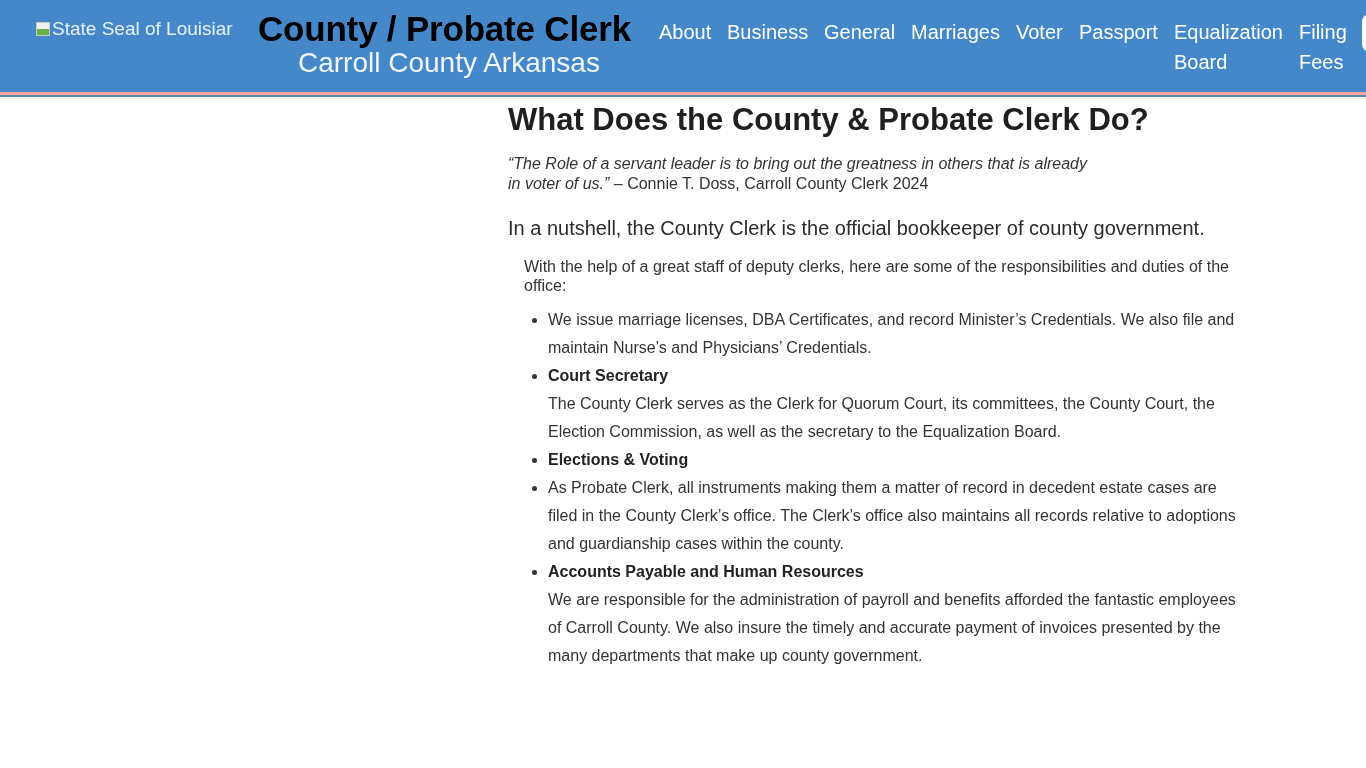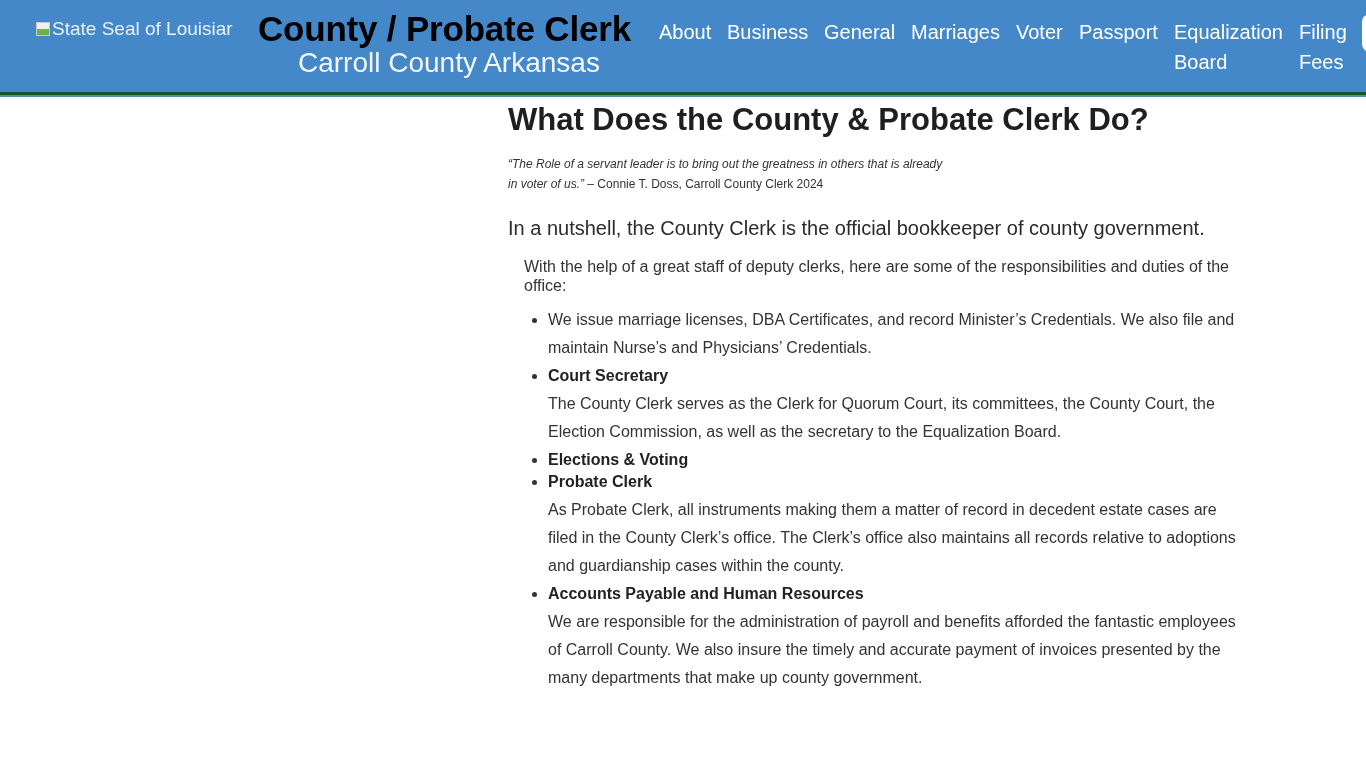--- a/index.html
+++ b/index.html
@@ -6,21 +6,21 @@
   html, body { margin: 0; padding: 0; }
   body {
     width: 1366px; height: 768px; overflow: hidden;
     background: #ffffff;
     font-family: "Liberation Sans", sans-serif;
     color: #222;
   }
   .header {
     position: absolute; left: 0; top: 0; width: 1366px; height: 95px;
     background: #4488c9;
-    border-bottom: 3px solid #14532d;
+    border-bottom: 3px solid #fca5a5;
     box-shadow: 0 2px 0 #5a8bb0;
   }
   .logo {
     position: absolute; left: 36px; top: 18px;
     color: #e8f0f8; font-size: 19px; white-space: nowrap;
     width: 206px; overflow: hidden;
   }
   .logo .broken {
     display: inline-block; width: 14px; height: 14px;
     background: linear-gradient(#f0f0f0 50%, #6ab04c 50%);
@@ -43,21 +43,21 @@
   .nav-search {
     position: absolute; left: 1362px; top: 14px; width: 20px; height: 38px;
     background: #fff; border-radius: 8px;
   }
   .content { position: absolute; left: 508px; top: 98px; width: 740px; }
   h1 {
     margin: 0; position: absolute; top: 4px; left: 0;
     font-size: 31px; font-weight: bold; color: #1f1f1f; white-space: nowrap;
   }
   .quote {
-    position: absolute; top: 56px; left: 0; font-size: 12px; line-height: 20px; color: #333;
+    position: absolute; top: 56px; left: 0; font-size: 16px; line-height: 20px; color: #333;
   }
   .quote em { font-style: italic; }
   .lead {
     position: absolute; top: 119px; left: 0; font-size: 20px; color: #2b2b2b; white-space: nowrap;
   }
   .intro {
     position: absolute; top: 159px; left: 16px; width: 720px; font-size: 16px; line-height: 19px; color: #333;
   }
   ul.duties {
     position: absolute; top: 205px; left: 0; margin: 0; padding: 0 0 0 40px; list-style: disc;
@@ -112,21 +112,20 @@
       <span class="d">We issue marriage licenses, DBA Certificates, and record Minister’s Credentials. We also file and maintain Nurse’s and Physicians’ Credentials.</span>
     </li>
     <li>
       <span class="t">Court Secretary</span>
       <span class="d">The County Clerk serves as the Clerk for Quorum Court, its committees, the County Court, the Election Commission, as well as the secretary to the Equalization Board.</span>
     </li>
     <li>
       <span class="t">Elections &amp; Voting</span>
     </li>
     <li>
-      <span class="t">Probate Clerk</span>
       <span class="d">As Probate Clerk, all instruments making them a matter of record in decedent estate cases are filed in the County Clerk’s office. The Clerk’s office also maintains all records relative to adoptions and guardianship cases within the county.</span>
     </li>
     <li>
       <span class="t">Accounts Payable and Human Resources</span>
       <span class="d">We are responsible for the administration of payroll and benefits afforded the fantastic employees of Carroll County. We also insure the timely and accurate payment of invoices presented by the many departments that make up county government.</span>
     </li>
   </ul>
 </main>
 
 </body></html>

